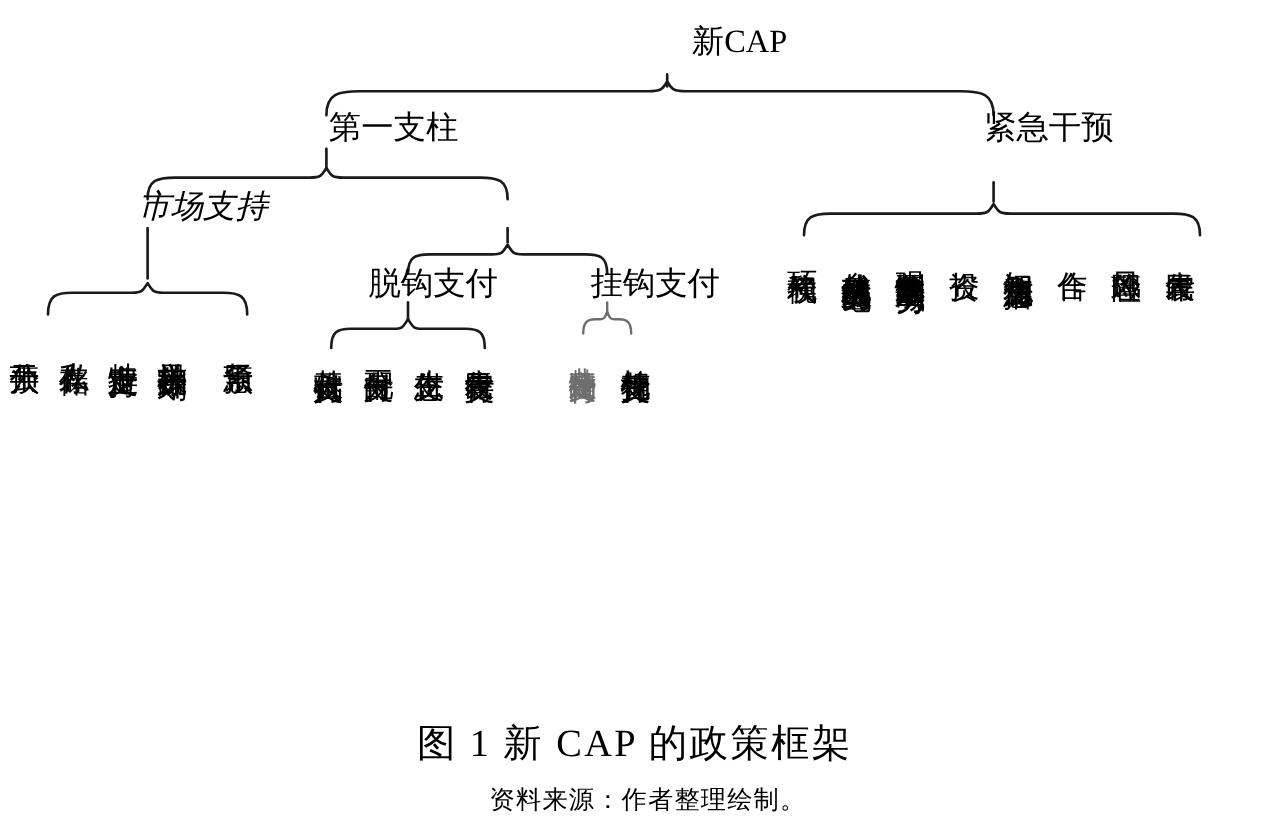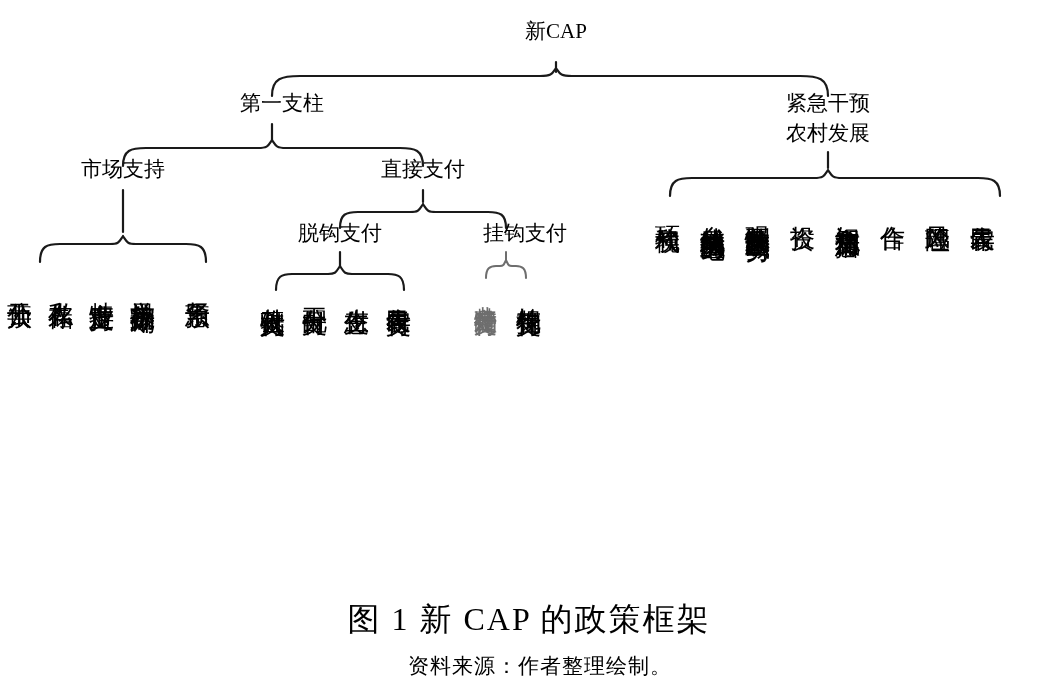--- a/index.html
+++ b/index.html
@@ -28,22 +28,22 @@
     height: 696px;
     pointer-events: none;
   }
   .node {
     position: absolute;
     white-space: nowrap;
     line-height: 1.05;
   }
   
   .h {
-    text-align: center;
-    font-size: 21px;
+    text-align: right;
+    font-size: 27px;
   }
   
   .v {
     writing-mode: vertical-rl;
     text-orientation: upright;
     font-size: 25px;
     letter-spacing: 1px;
     line-height: 1.0;
   }
   .v.small {
@@ -102,24 +102,22 @@
 
       <path d="M670,196 C670,180 678,178 692,178 L814,178 C824,178 824,176 828,170 C832,176 832,178 842,178 L978,178 C992,178 1000,180 1000,196"></path>
     </g>
   </svg>
 
   <div class="node h" style="left:456px; top:20px; width:200px;">新CAP</div>
 
   <div class="node h" style="left:182px; top:92px; width:200px;">第一支柱</div>
 
   <div class="node h" style="left:728px; top:92px; width:200px;">紧急干预</div>
-  <div class="node h" style="left:728px; top:122px; width:200px;">农村发展</div>
 
-  <div class="node h" style="left:23px; top:158px; width:200px;">市场支持</div>
-  <div class="node h" style="left:323px; top:158px; width:200px;">直接支付</div>
+  <div class="node h" style="left:23px; top:158px; width:200px;font-style:italic;">市场支持</div>
 
   <div class="node h" style="left:265px; top:222px; width:150px;">脱钩支付</div>
   <div class="node h" style="left:450px; top:222px; width:150px;">挂钩支付</div>
 
   <div class="node v" style="left:7px; top:282px;">公共干预</div>
   <div class="node v" style="left:48px; top:282px;">私人存储</div>
   <div class="node v" style="left:89px; top:282px;">特定产业支持</div>
   <div class="node v" style="left:130px; top:282px;">学校果蔬牛奶计划</div>
   <div class="node v" style="left:185px; top:282px;">紧急干预</div>
 

